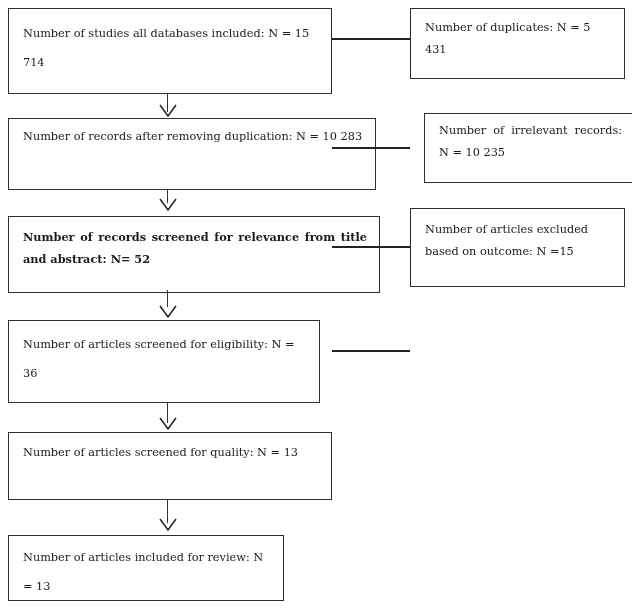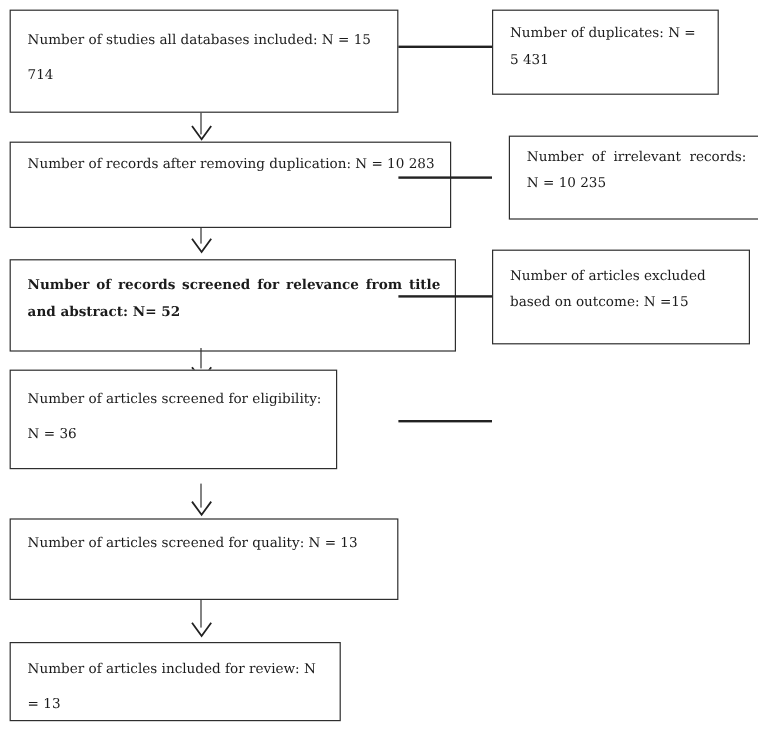--- a/index.html
+++ b/index.html
@@ -68,21 +68,21 @@
 <body>
 
 <div id="canvas">
 
   <div class="node loose" style="left:8px; top:8px; width:324px; height:86px;">
     <div class="txt" style="top:11px;">Number of studies all databases included: N = 15 714</div>
   </div>
 
   <div class="connector h-line" style="left:332px; top:38px; width:78px;"></div>
 
-  <div class="node tight" style="left:410px; top:8px; width:189px; height:71px;">
+  <div class="node tight" style="left:410px; top:8px; width:215px; height:71px;">
     <div class="txt" style="top:8px; right:16px;">Number of duplicates: N = 5 431</div>
   </div>
 
   <div class="connector v-stem" style="left:167px; top:94px; height:18px;"></div>
   <div class="arrowhead" style="left:159px; top:104px;">
     <svg width="18" height="14" viewBox="0 0 18 14">
       <path d="M1 1 L9 12 L17 1" fill="none" stroke="#222222" stroke-width="1.5"></path>
     </svg>
   </div>
 
@@ -113,21 +113,21 @@
     <div class="txt" style="top:10px; right:16px;">Number of articles excluded based on outcome: N =15</div>
   </div>
 
   <div class="connector v-stem" style="left:167px; top:290px; height:17px;"></div>
   <div class="arrowhead" style="left:159px; top:305px;">
     <svg width="18" height="14" viewBox="0 0 18 14">
       <path d="M1 1 L9 12 L17 1" fill="none" stroke="#222222" stroke-width="1.5"></path>
     </svg>
   </div>
 
-  <div class="node loose" style="left:8px; top:308px; width:273px; height:83px;">
+  <div class="node loose" style="left:8px; top:320px; width:312px; height:83px;">
     <div class="txt" style="top:10px;">Number of articles screened for eligibility: N = 36</div>
   </div>
 
   <div class="connector h-line" style="left:332px; top:350px; width:78px;"></div>
 
 
   <div class="connector v-stem" style="left:167px; top:403px; height:20px;"></div>
   <div class="arrowhead" style="left:159px; top:417px;">
     <svg width="18" height="14" viewBox="0 0 18 14">
       <path d="M1 1 L9 12 L17 1" fill="none" stroke="#222222" stroke-width="1.5"></path>

